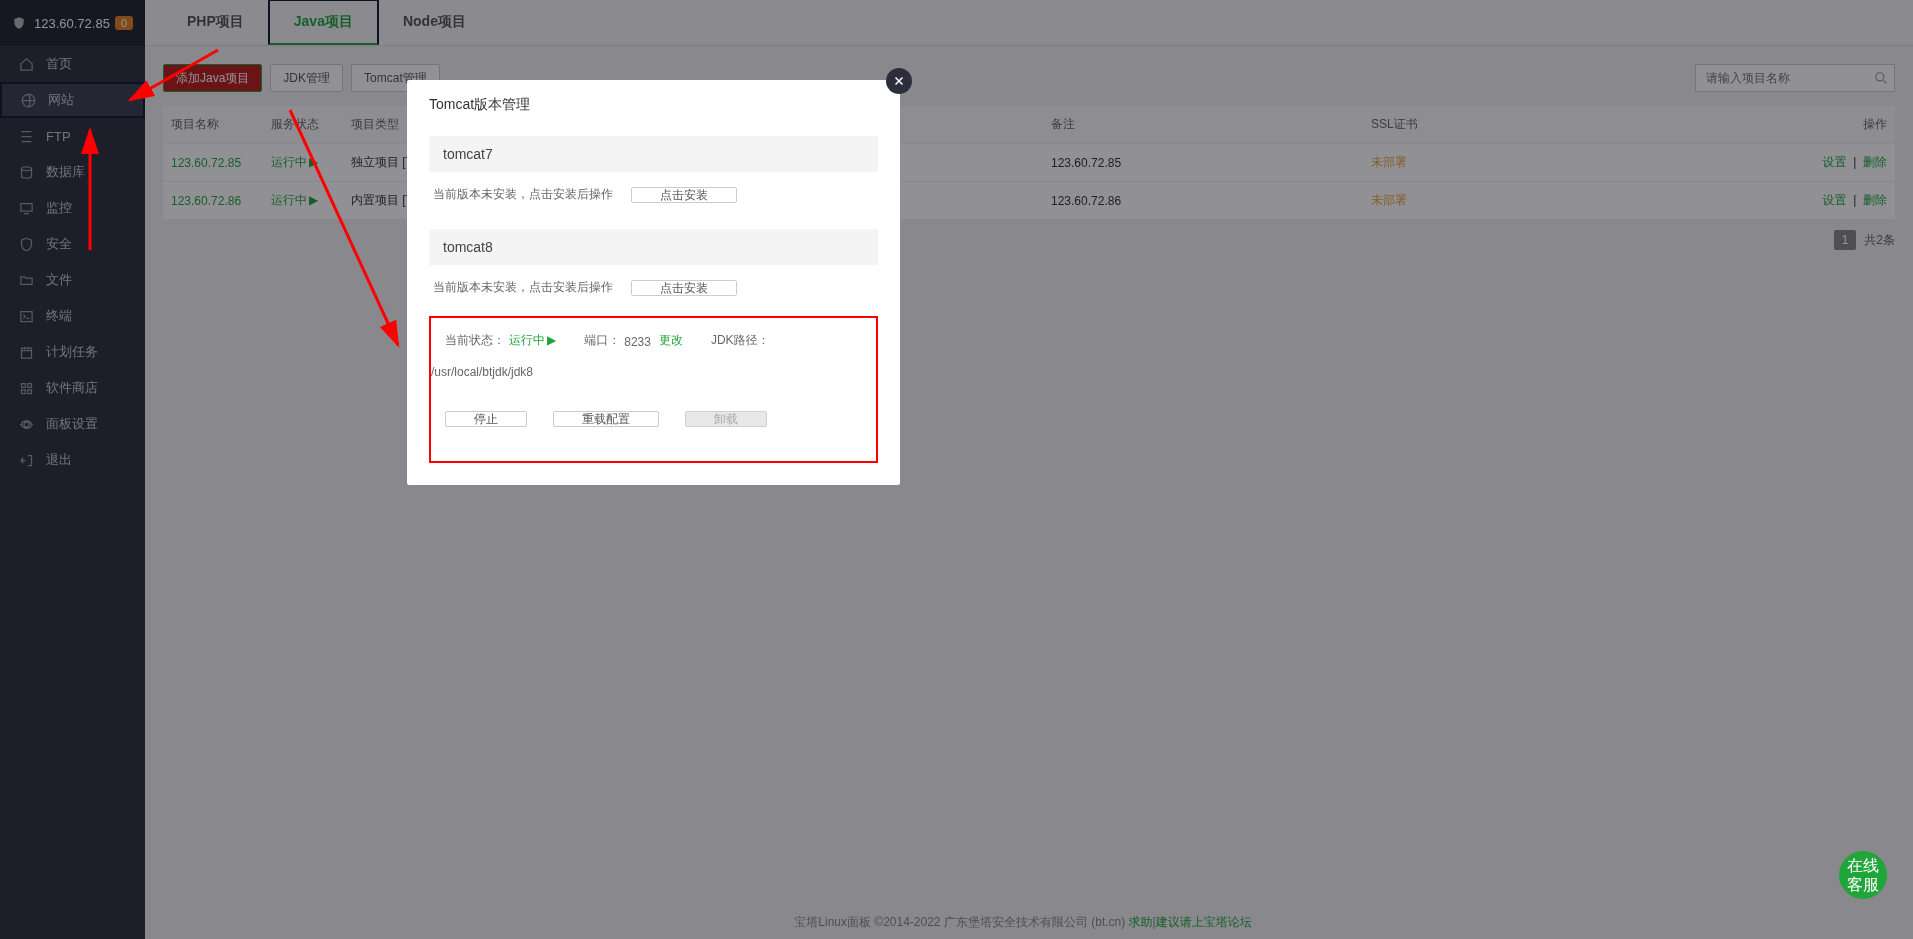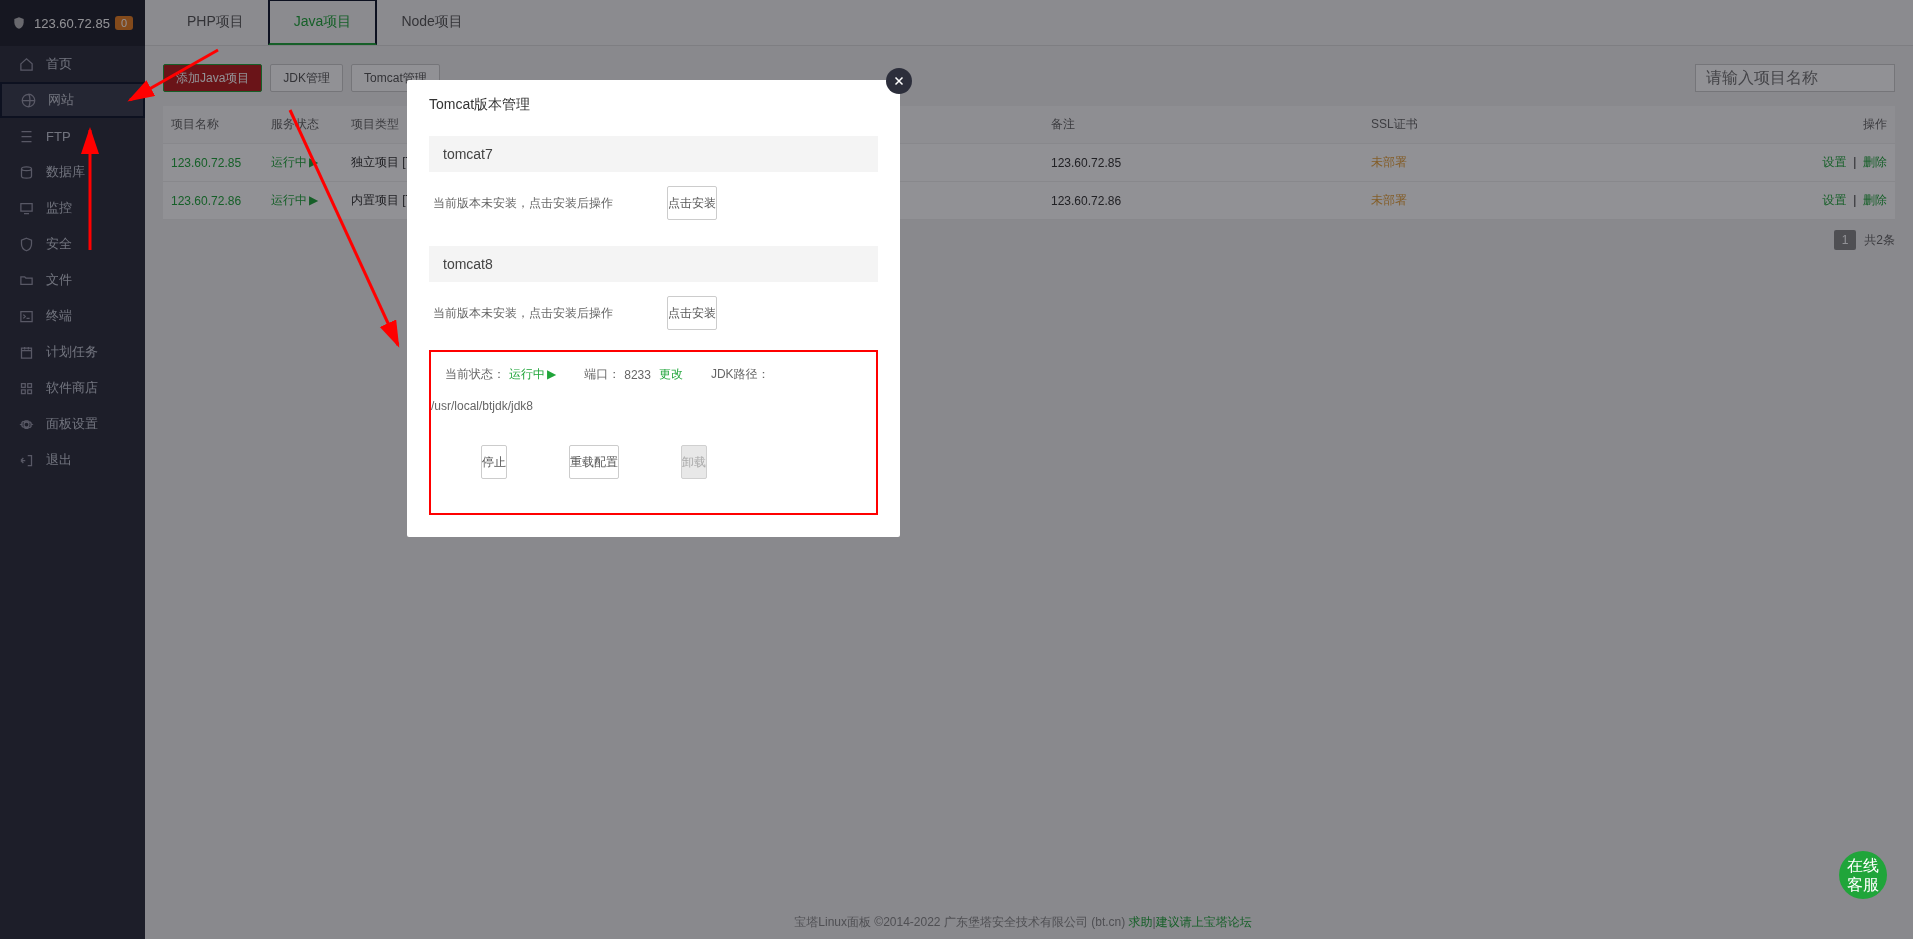--- a/index.html
+++ b/index.html
@@ -11,30 +11,30 @@
 .sidebar-top .shield { width: 14px; height: 16px; margin-right: 8px; opacity: .8; }
 .sidebar-top .badge { margin-left: auto; background: #e67e22; color: #fff; border-radius: 3px; font-size: 11px; padding: 1px 6px; }
 .menu-item { display: flex; align-items: center; height: 36px; padding: 0 18px; cursor: pointer; font-size: 13px; }
 .menu-item.active { background: #3a3d4d; }
 .menu-item .mi-icon { width: 16px; height: 16px; margin-right: 12px; display: inline-flex; align-items: center; justify-content: center; opacity: .85; }
 .red-box { border: 2px solid #0f172a; }
 
 
 .main { margin-left: 145px; height: 100%; display: flex; flex-direction: column; }
 .tabs { height: 46px; background: #f5f5f5; border-bottom: 1px solid #ddd; display: flex; align-items: flex-end; padding: 0 18px; }
-.tab { padding: 12px 24px; font-size: 14px; color: #555; cursor: pointer; border-bottom: 2px solid transparent; }
+.tab { padding: 12px 24px; font-size: 14px; color: #555; cursor: pointer; border-bottom: 2px solid transparent; font-weight: bold; }
 .tab.active { color: #20a53a; border-bottom-color: #20a53a; }
 
 .content { flex: 1; padding: 18px; position: relative; }
 .toolbar { display: flex; align-items: center; }
 .btn { display: inline-flex; align-items: center; justify-content: center; height: 28px; padding: 0 12px; font-size: 12px; border: 1px solid #ccc; background: #fff; color: #555; cursor: pointer; border-radius: 2px; margin-right: 8px; }
 .btn.primary { background: #b91c1c; border-color: #20a53a; color: #fff; }
 .btn.disabled { background: #e8e8e8; border-color: #d0d0d0; color: #aaa; cursor: default; }
 .search-box { margin-left: auto; width: 200px; height: 28px; border: 1px solid #ccc; background: #fff; display: flex; align-items: center; padding: 0 6px 0 10px; }
-.search-box input { flex: 1; border: none; outline: none; font-size: 16px; background: transparent; }
+.search-box input { flex: 1; border: none; outline: none; font-size: 12px; background: transparent; }
 .search-box .sicon { width: 14px; height: 14px; opacity: .6; }
 
 
 table.grid { width: 100%; border-collapse: collapse; margin-top: 14px; background: #fff; }
 table.grid th, table.grid td { text-align: left; padding: 10px 8px; border-bottom: 1px solid #eee; font-size: 12px; font-weight: normal; }
 table.grid th { color: #666; background: #fafafa; }
 table.grid th:last-child, table.grid td:last-child { text-align: right; }
 .link-green { color: #20a53a; cursor: pointer; }
 .link-warn { color: #e6a23c; cursor: pointer; }
 .link-blue { color: #20a53a; cursor: pointer; }
@@ -47,22 +47,22 @@
 .footer { position: absolute; bottom: 8px; left: 145px; right: 12px; text-align: center; color: #888; font-size: 12px; }
 .footer a { color: #20a53a; text-decoration: none; }
 
 
 .overlay { position: absolute; inset: 0; background: rgba(10,10,20,.45); z-index: 50; }
 .modal { position: absolute; left: 407px; top: 80px; width: 493px; background: #fff; border-radius: 2px; z-index: 60; }
 .modal .close { position: absolute; right: -12px; top: -12px; width: 26px; height: 26px; background: #2c2e3b; color: #fff; border-radius: 50%; display: flex; align-items: center; justify-content: center; cursor: pointer; font-size: 13px; }
 .modal-title { padding: 16px 22px; font-size: 14px; color: #333; }
 .vblock { margin: 0 22px; }
 .vhead { background: #f4f4f4; padding: 10px 14px; font-size: 14px; color: #444; margin-top: 6px; }
-.vbody { padding: 14px 4px 20px 4px; font-size: 12px; color: #666; display: flex; align-items: center; flex-wrap: wrap; gap: 28px 18px; }
-.btn.sm { height: 34px; padding: 0 0; margin-left: 36px; }
+.vbody { padding: 14px 4px 20px 4px; font-size: 12px; color: #666; display: flex; align-items: flex-end; flex-wrap: wrap; gap: 28px 18px; }
+.btn.sm { height: 16px; padding: 0 28px; }
 .red-box-modal { border: 2px solid #ff0000; padding-bottom: 26px; margin: 0 22px 22px 22px; }
 .red-box-modal .vhead { margin: 0; }
 .red-box-modal .vbody { padding: 14px 14px 8px 14px; }
 
 
 .float-help { position: fixed; right: 26px; bottom: 40px; width: 48px; height: 48px; border-radius: 50%; background: #20a53a; color: #fff; display: flex; align-items: center; justify-content: center; font-size: 16px; line-height: 1.2; text-align: center; z-index: 100; cursor: pointer; }
 
 
 svg.anno { position: absolute; inset: 0; width: 100%; height: 100%; pointer-events: none; z-index: 70; }
 </style>

